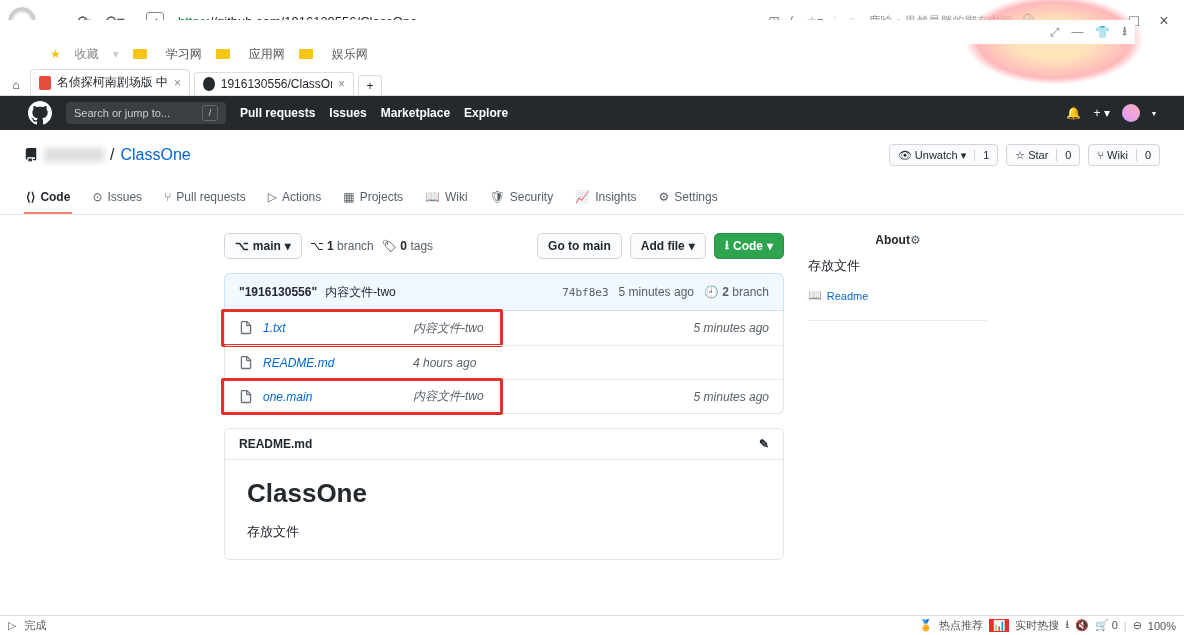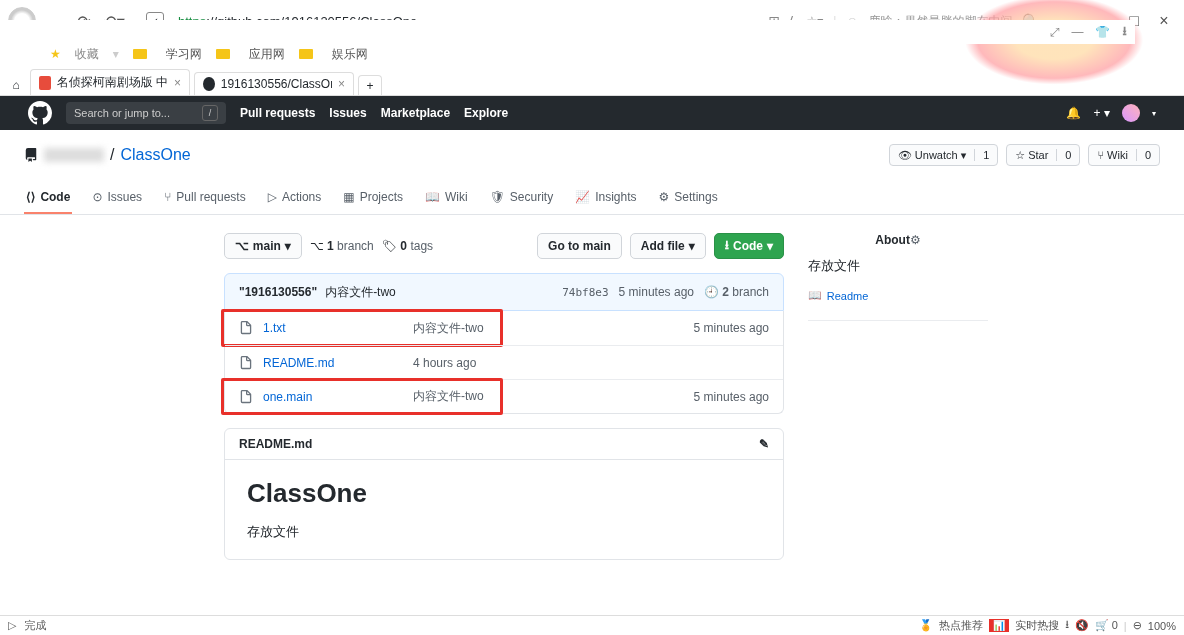--- a/index.html
+++ b/index.html
@@ -65,21 +65,21 @@
 .file-head { display:flex; align-items:center; margin-bottom:14px; gap:8px; }
 .btn-outline { height:26px; border:1px solid #d1d5da; border-radius:5px; background:#fafbfc; padding:0 10px; display:flex; align-items:center; gap:4px; font-size:12px; cursor:pointer; font-weight:600; }
 .btn-green { background:#2ea44f; color:#fff; border-color:#2a9147; }
 
 .commit-bar { height:38px; background:#f1f8ff; border:1px solid #c8e1ff; border-radius:6px 6px 0 0; display:flex; align-items:center; padding:0 14px; font-size:12px; gap:8px; }
 .commit-bar .author { font-weight:600; }
 .commit-bar .right { margin-left:auto; display:flex; align-items:flex-end; gap:10px; color:#586069; }
 .sha { font-family:monospace; font-size:11px; }
 
 .files { border:1px solid #e1e4e8; border-top:none; border-radius:0 0 6px 6px; }
-.file-row { display:flex; align-items:center; height:34px; padding:0 14px; border-top:1px solid #eaecef; font-size:12px; position:relative; }
+.file-row { display:flex; align-items:center; height:34px; padding:0 14px; border-top:1px solid #eaecef; font-size:12px; position:relative;font-style:italic; }
 .file-row:first-child { border-top:none; }
 .file-ico { width:14px; height:14px; margin-right:10px; color:#6a737d; }
 .file-name { width:150px; color:#0366d6; cursor:pointer; }
 .file-msg { color:#586069; flex:1; cursor:pointer; }
 .file-time { color:#586069; }
 .hl-red { position:absolute; left:-4px; right:280px; top:-2px; bottom:-2px; border:3px solid #e8302a; border-radius:2px; pointer-events:none; }
 
 .readme-box { margin-top:14px; border:1px solid #e1e4e8; border-radius:6px; }
 .readme-head { display:flex; align-items:center; justify-content:space-between; padding:8px 14px; border-bottom:1px solid #e1e4e8; font-size:12px; font-weight:600; }
 .readme-body { padding:18px 22px; }

